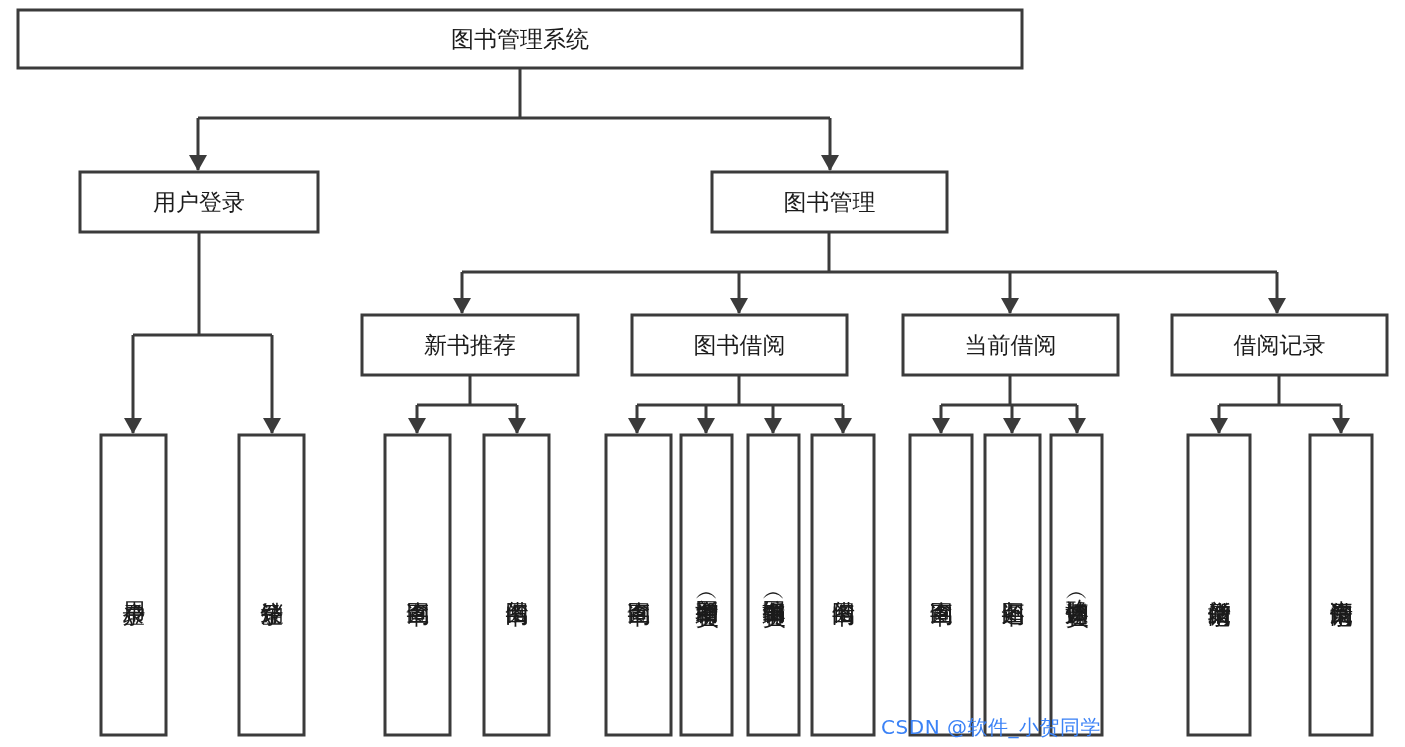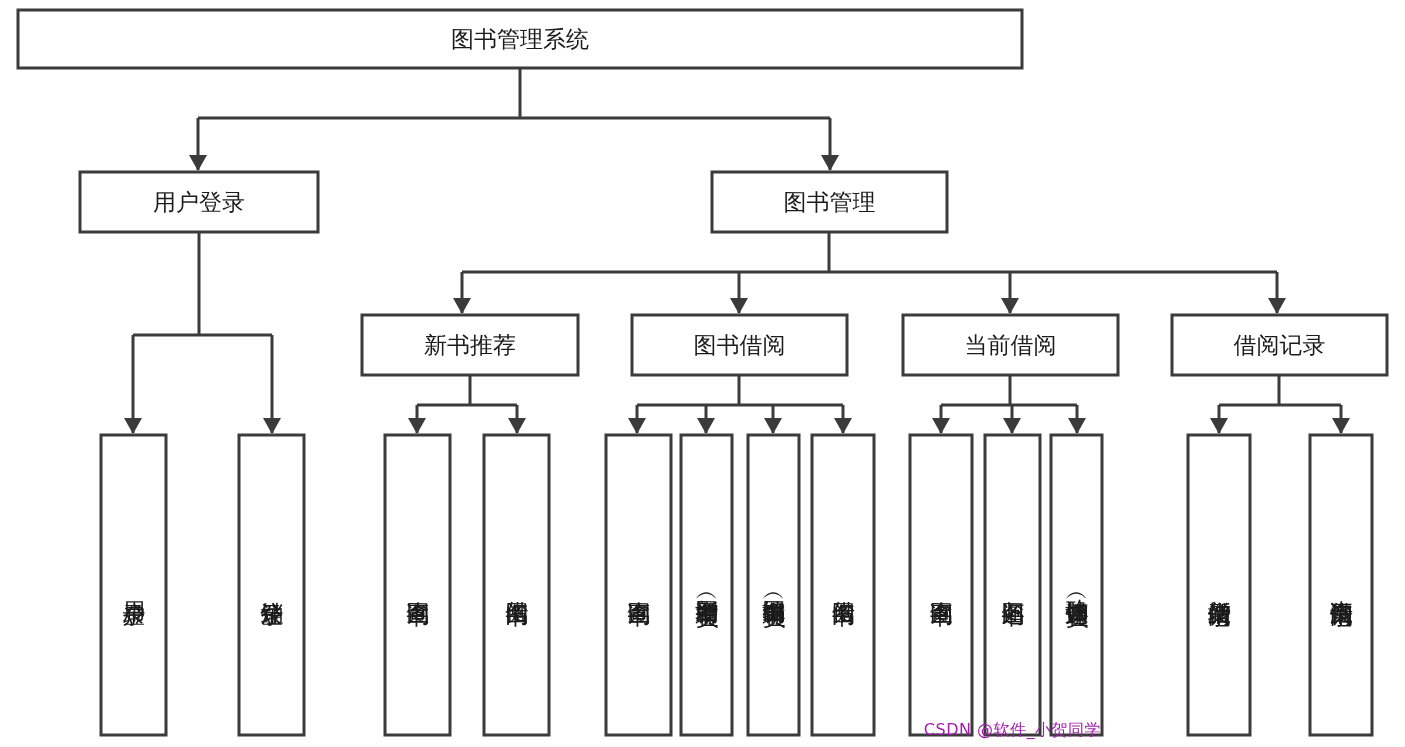--- a/index.html
+++ b/index.html
@@ -63,22 +63,22 @@
     align-items: center;
     justify-content: center;
     white-space: nowrap;
     user-select: none;
   }
   .watermark {
     position: absolute;
     right: 10px;
     bottom: 6px;
     font-family: "DejaVu Sans", "Liberation Sans", sans-serif;
-    font-size: 16px;
-    color: #a21caf;
+    font-size: 20px;
+    color: #3b82f6;
     letter-spacing: 0.5px;
     white-space: nowrap;
     pointer-events: none;
   }
 </style>
 </head>
 <body>
 
 <div id="diagram-root">
 

